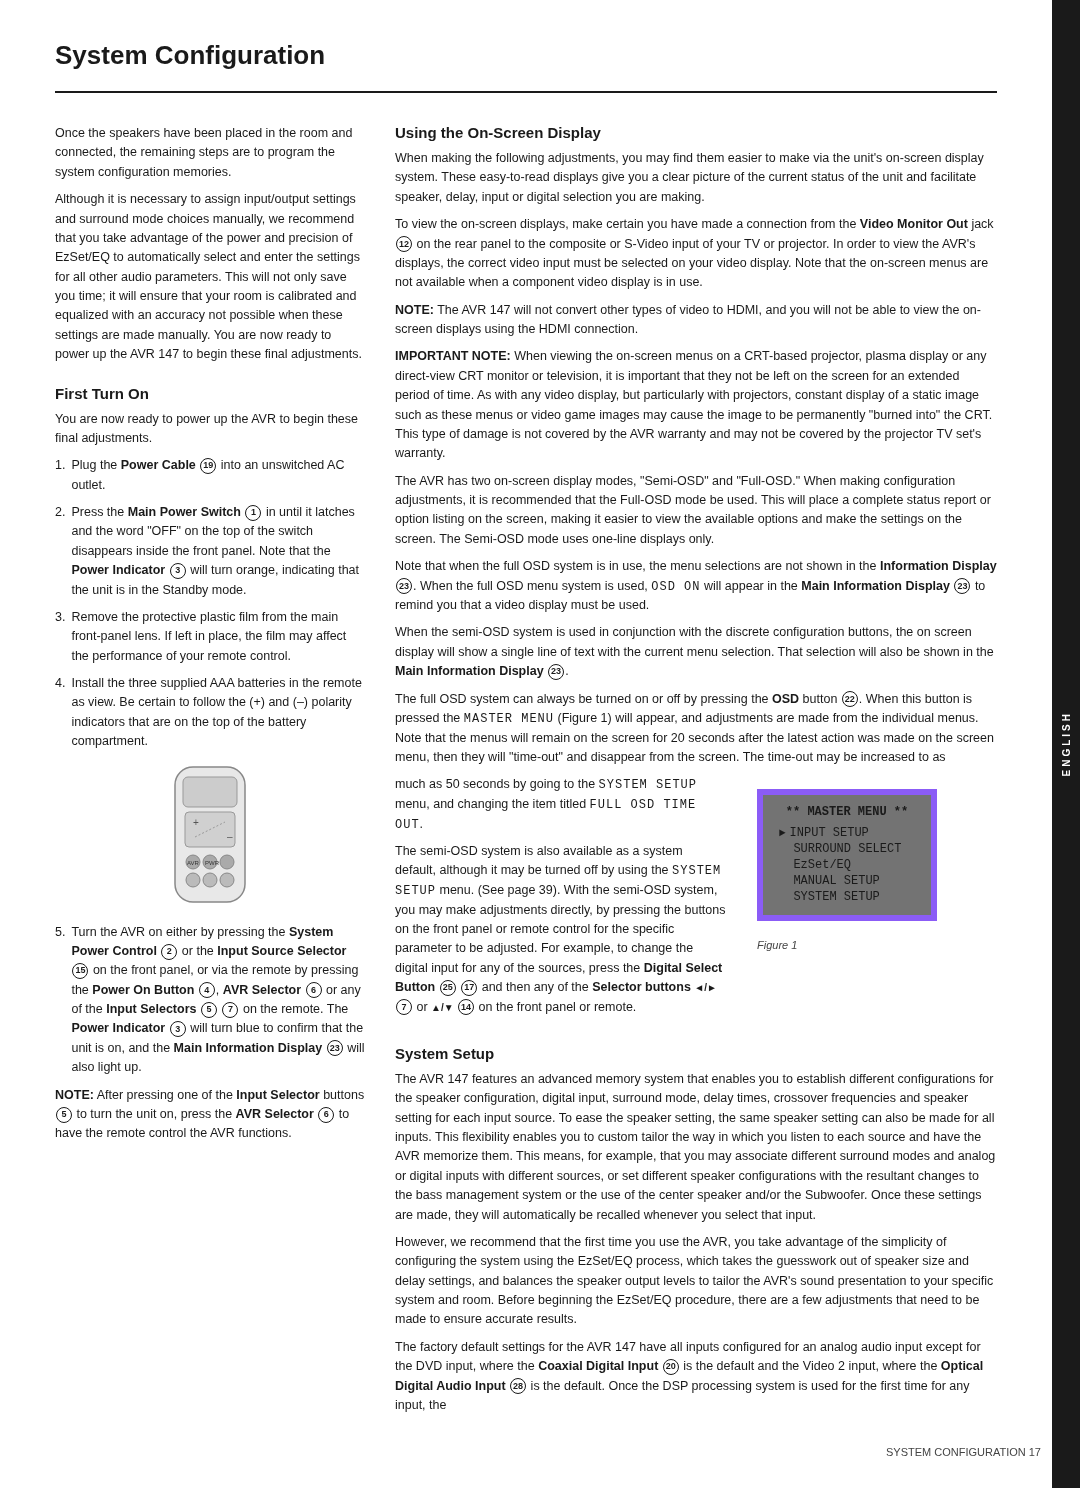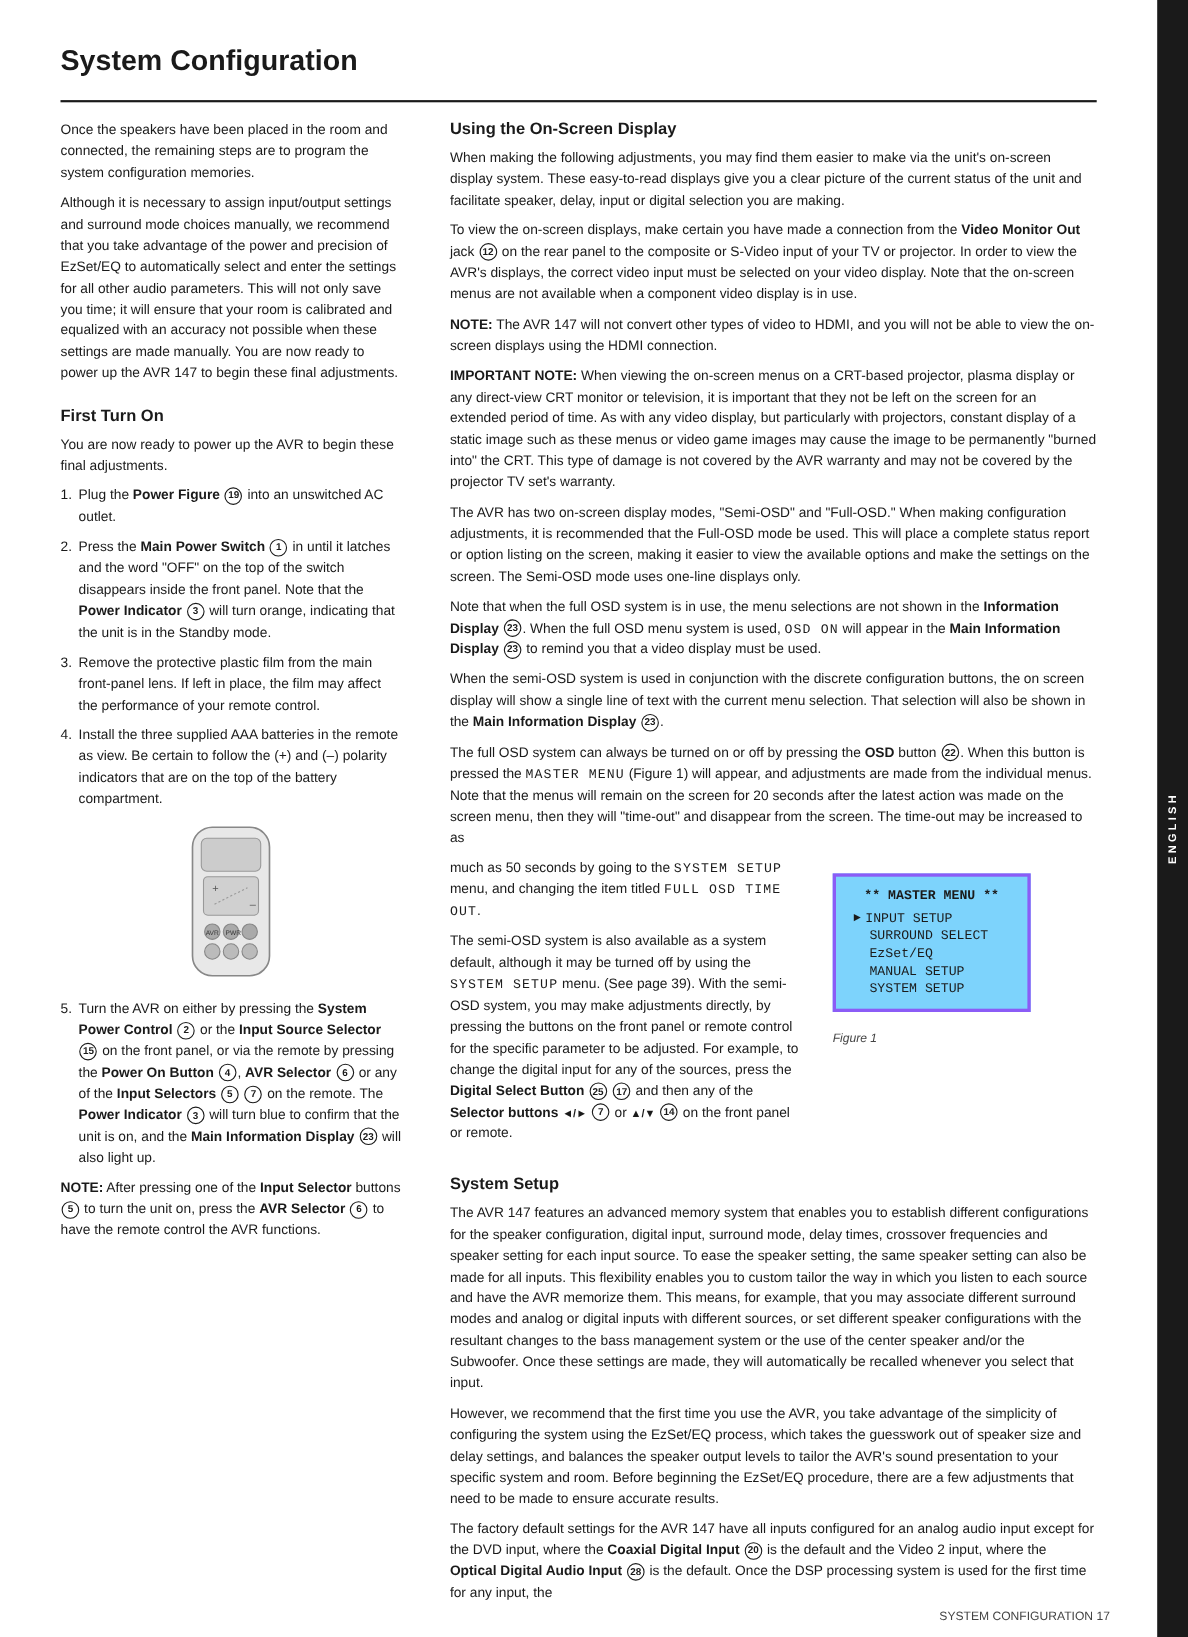--- a/index.html
+++ b/index.html
@@ -52,23 +52,23 @@
       font-family: Arial, sans-serif;
       margin-bottom: 8px;
       padding-bottom: 20px;
       border-bottom: 2px solid #1a1a1a;
       margin-right: 28px;
     }
 
     
     .main-content {
       display: flex;
-      gap: 44px;
+      gap: 30px;
       margin-right: 28px;
-      margin-top: 16px;
+      margin-top: 31px;
     }
 
     .left-column {
       flex: 0 0 310px;
       max-width: 310px;
     }
 
     .right-column {
       flex: 1;
     }
@@ -126,22 +126,22 @@
       font-size: 9px;
       font-weight: bold;
       font-family: Arial, sans-serif;
       vertical-align: middle;
       margin: 0 1px;
       line-height: 1;
     }
 
     
     .osd-menu-box {
-      border: 3px solid #8b5cf6;
-      background: #7dd3fc;
+      border: 6px solid #8b5cf6;
+      background: #737373;
       padding: 10px 16px;
       font-family: 'Courier New', monospace;
       font-size: 12px;
       margin: 14px 0;
       display: inline-block;
       min-width: 180px;
     }
 
     .osd-menu-box .menu-title {
       text-align: center;
@@ -199,21 +199,21 @@
     .mono-text {
       font-family: 'Courier New', monospace;
       font-size: 12px;
       letter-spacing: 1px;
     }
 
     
     .page-footer {
       position: absolute;
       bottom: 30px;
-      right: 71px;
+      right: 39px;
       font-family: Arial, sans-serif;
       font-size: 11px;
       color: #444;
     }
 
     .right-column-top {
       display: flex;
       gap: 30px;
     }
 
@@ -255,21 +255,21 @@
 
       <p>Once the speakers have been placed in the room and connected, the remaining steps are to program the system configuration memories.</p>
       <p>Although it is necessary to assign input/output settings and surround mode choices manually, we recommend that you take advantage of the power and precision of EzSet/EQ to automatically select and enter the settings for all other audio parameters. This will not only save you time; it will ensure that your room is calibrated and equalized with an accuracy not possible when these settings are made manually. You are now ready to power up the AVR 147 to begin these final adjustments.</p>
 
       <div class="section-heading">First Turn On</div>
 
       <p>You are now ready to power up the AVR to begin these final adjustments.</p>
 
       <div class="numbered-item">
         <span class="num">1.</span>
-        <span>Plug the <b>Power Figure</b> <span class="badge">19</span> into an unswitched AC outlet.</span>
+        <span>Plug the <b>Power Cable</b> <span class="badge">19</span> into an unswitched AC outlet.</span>
       </div>
 
       <div class="numbered-item">
         <span class="num">2.</span>
         <span>Press the <b>Main Power Switch</b> <span class="badge">1</span> in until it latches and the word "OFF" on the top of the switch disappears inside the front panel. Note that the <b>Power Indicator</b> <span class="badge">3</span> will turn orange, indicating that the unit is in the Standby mode.</span>
       </div>
 
       <div class="numbered-item">
         <span class="num">3.</span>
         <span>Remove the protective plastic film from the main front-panel lens. If left in place, the film may affect the performance of your remote control.</span>

